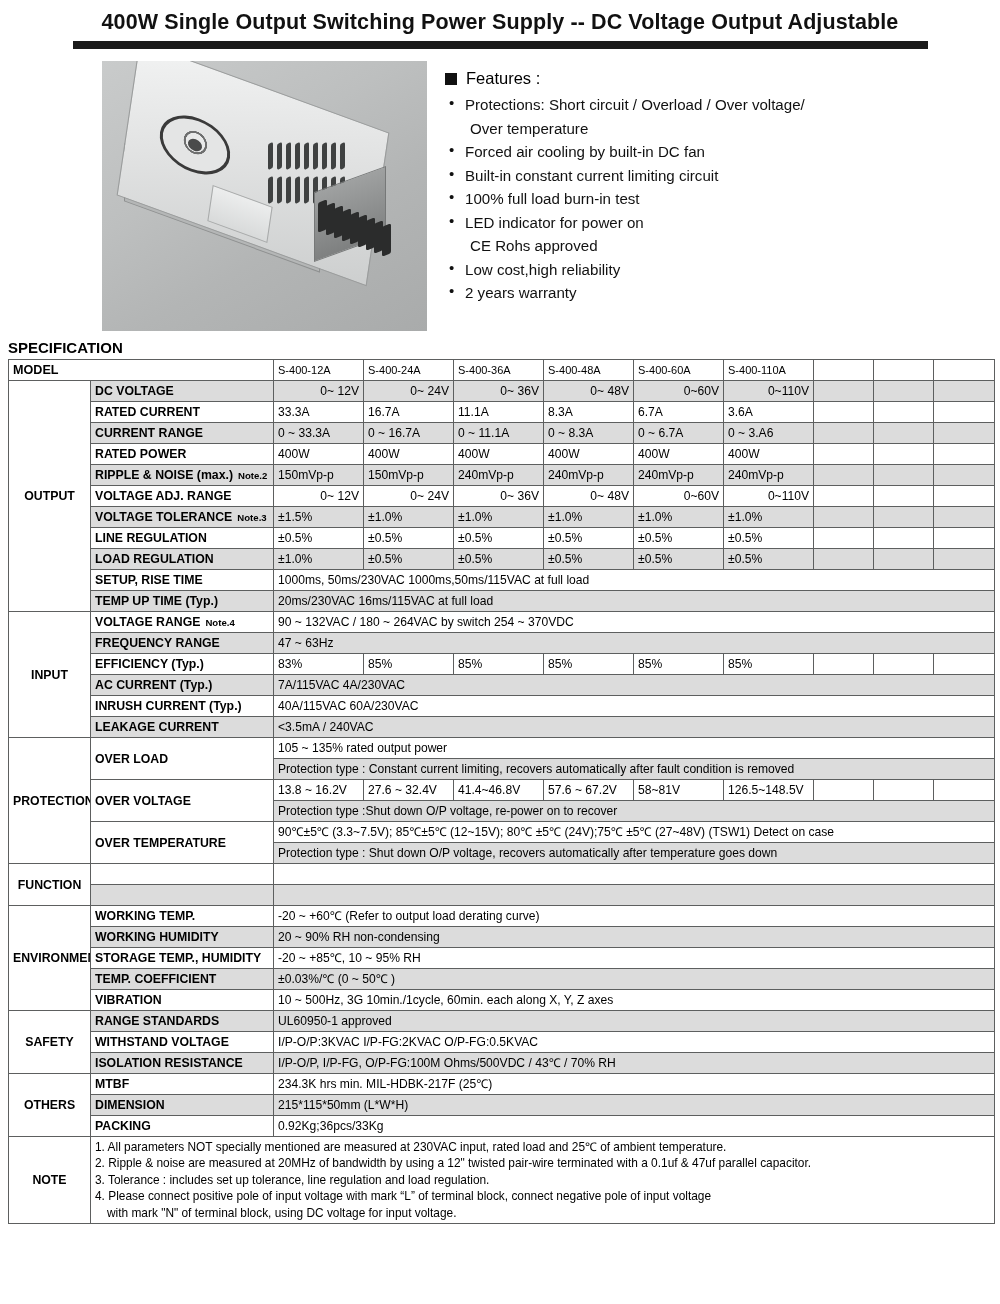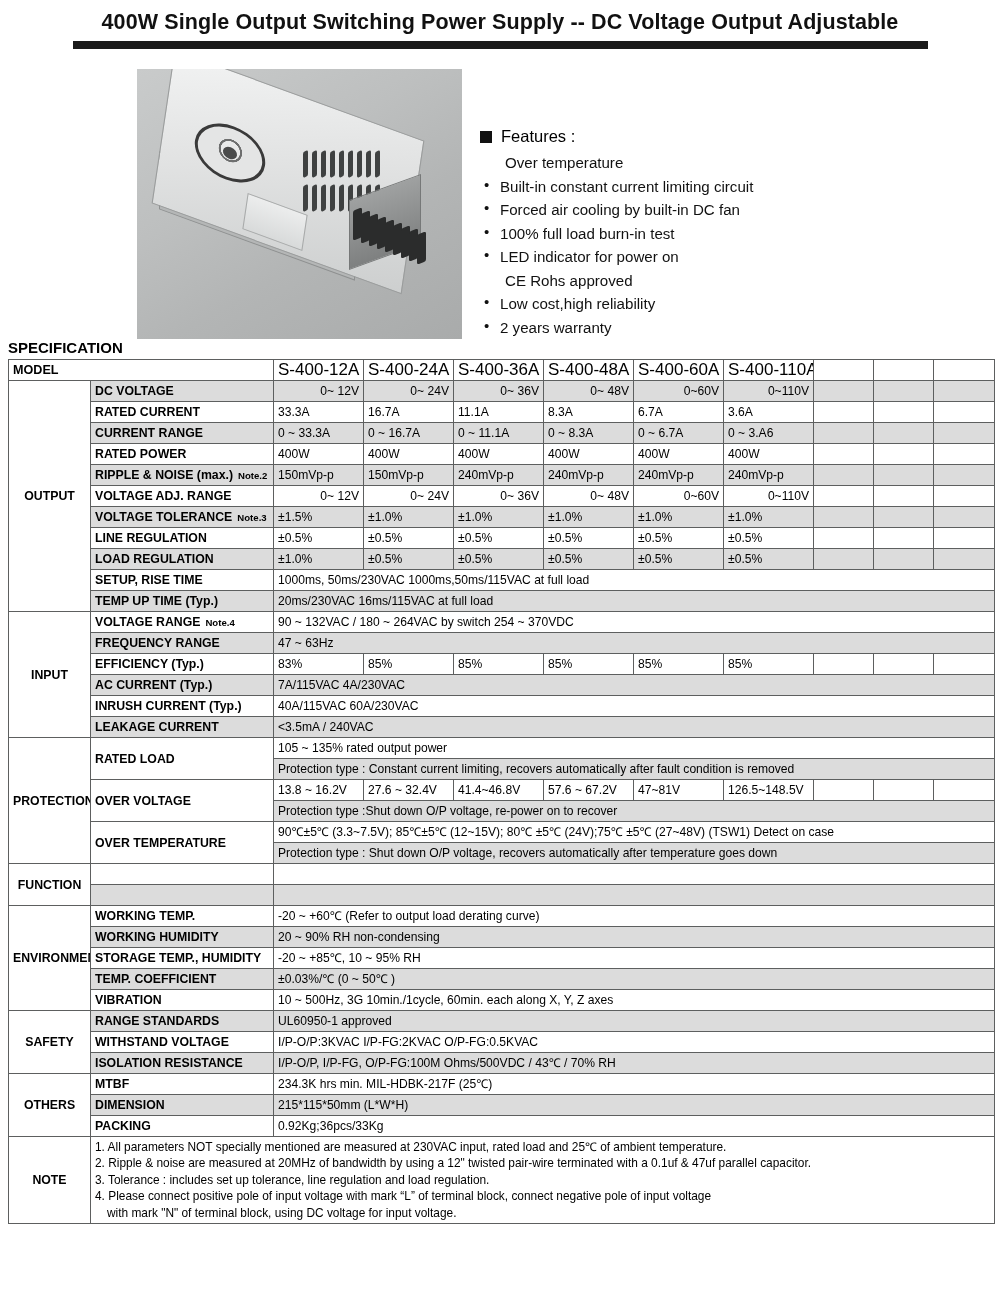--- a/index.html
+++ b/index.html
@@ -27,24 +27,23 @@
   }
   .title-rule {
     margin: 6px auto 0 auto;
     width: 855px; height: 8px;
     background: #1a1a1a;
   }
 
   
   .hero {
     display: flex;
-    align-items: flex-end;
-    padding: 12px 0 0 3px;
+    align-items: flex-start;
+    padding: 12px 0 0 12px;
     height: 290px;
-    margin-left: 44px;
   }
   .photo-wrap { width: 420px; padding-left: 90px; padding-top: 0px; }
   .photo {
     width: 325px; height: 270px;
     background: linear-gradient(150deg,#c9cbcb 0%, #bdbfbf 38%, #b3b5b5 63%, #a9abab 100%);
     position: relative; overflow: hidden;
   }
   
   .psu { position: absolute; left: 16px; top: 22px; width: 292px; height: 230px; }
   .psu-top {
@@ -143,21 +142,21 @@
     font-weight: bold; font-size: 12.3px;
     padding-left: 7px;
   }
   .param .note {
     font-size: 9.6px; font-weight: bold; padding-left: 5px;
   }
   .val { font-size: 12.1px; padding-left: 5px; }
   .val.ctr { text-align: right; padding-left: 0; }
   .gray { background: #dcdcdc; }
   .white { background: #ffffff; }
-  td.model-head { font-size: 17px; }
+  td.model-head { font-size: 11px; }
   td.model-label { font-weight: bold; font-size: 12.6px; padding-left: 7px; }
 
   .note-cell { white-space: normal; padding: 4px 2px 5px 8px; }
   .note-cell div { font-size: 11.9px; line-height: 16.4px; }
   .note-cell div.sub { padding-left: 12px; }
   .note-label { font-weight:bold; font-size:12.3px; text-align:center; }
 </style>
 </head>
 <body>
 
@@ -239,23 +238,24 @@
         </div>
       </div>
     </div>
 
     <div class="features">
       <div class="feat-head">
         <span class="sq"></span>
         <span>Features :</span>
       </div>
       <ul class="feat-list" id="feat-list">
+          <li class="bulleted">Protections: Short circuit / Overload / Over voltage/</li>
           <li class="cont">Over temperature</li>
+          <li class="bulleted">Forced air cooling by built-in DC fan</li>
           <li class="bulleted">Built-in constant current limiting circuit</li>
-          <li class="bulleted">Forced air cooling by built-in DC fan</li>
           <li class="bulleted">100% full load burn-in test</li>
           <li class="bulleted">LED indicator for power on</li>
           <li class="cont">CE Rohs approved</li>
           <li class="bulleted">Low cost,high reliability</li>
           <li class="bulleted">2 years warranty</li>
         </ul>
     </div>
   </div>
 
   <div class="spec-title">SPECIFICATION</div>
@@ -432,33 +432,33 @@
         <tr>
           <td class="param white"><span>INRUSH CURRENT (Typ.)</span></td>
           <td class="val white" colspan="9">40A/115VAC        60A/230VAC</td>
         </tr>
         <tr>
           <td class="param gray"><span>LEAKAGE CURRENT</span></td>
           <td class="val gray" colspan="9">&lt;3.5mA / 240VAC</td>
         </tr>
         <tr>
           <td class="sec" rowspan="6">PROTECTION</td>
-          <td class="param white" rowspan="2">RATED LOAD</td>
+          <td class="param white" rowspan="2">OVER LOAD</td>
           <td class="val white" colspan="9">105 ~ 135% rated output power</td>
         </tr>
         <tr>
           <td class="val gray" colspan="9">Protection type : Constant current limiting, recovers automatically after fault condition is removed</td>
         </tr>
         <tr>
           <td class="param white" rowspan="2">OVER VOLTAGE</td>
           <td class="val white">13.8 ~ 16.2V</td>
           <td class="val white">27.6 ~ 32.4V</td>
           <td class="val white">41.4~46.8V</td>
           <td class="val white">57.6 ~ 67.2V</td>
-          <td class="val white">47~81V</td>
+          <td class="val white">58~81V</td>
           <td class="val white">126.5~148.5V</td>
           <td class="white"></td>
           <td class="white"></td>
           <td class="white"></td>
         </tr>
         <tr>
           <td class="val gray" colspan="9">Protection type :Shut down O/P voltage, re-power on to recover</td>
         </tr>
         <tr>
           <td class="param white" rowspan="2">OVER TEMPERATURE</td>

